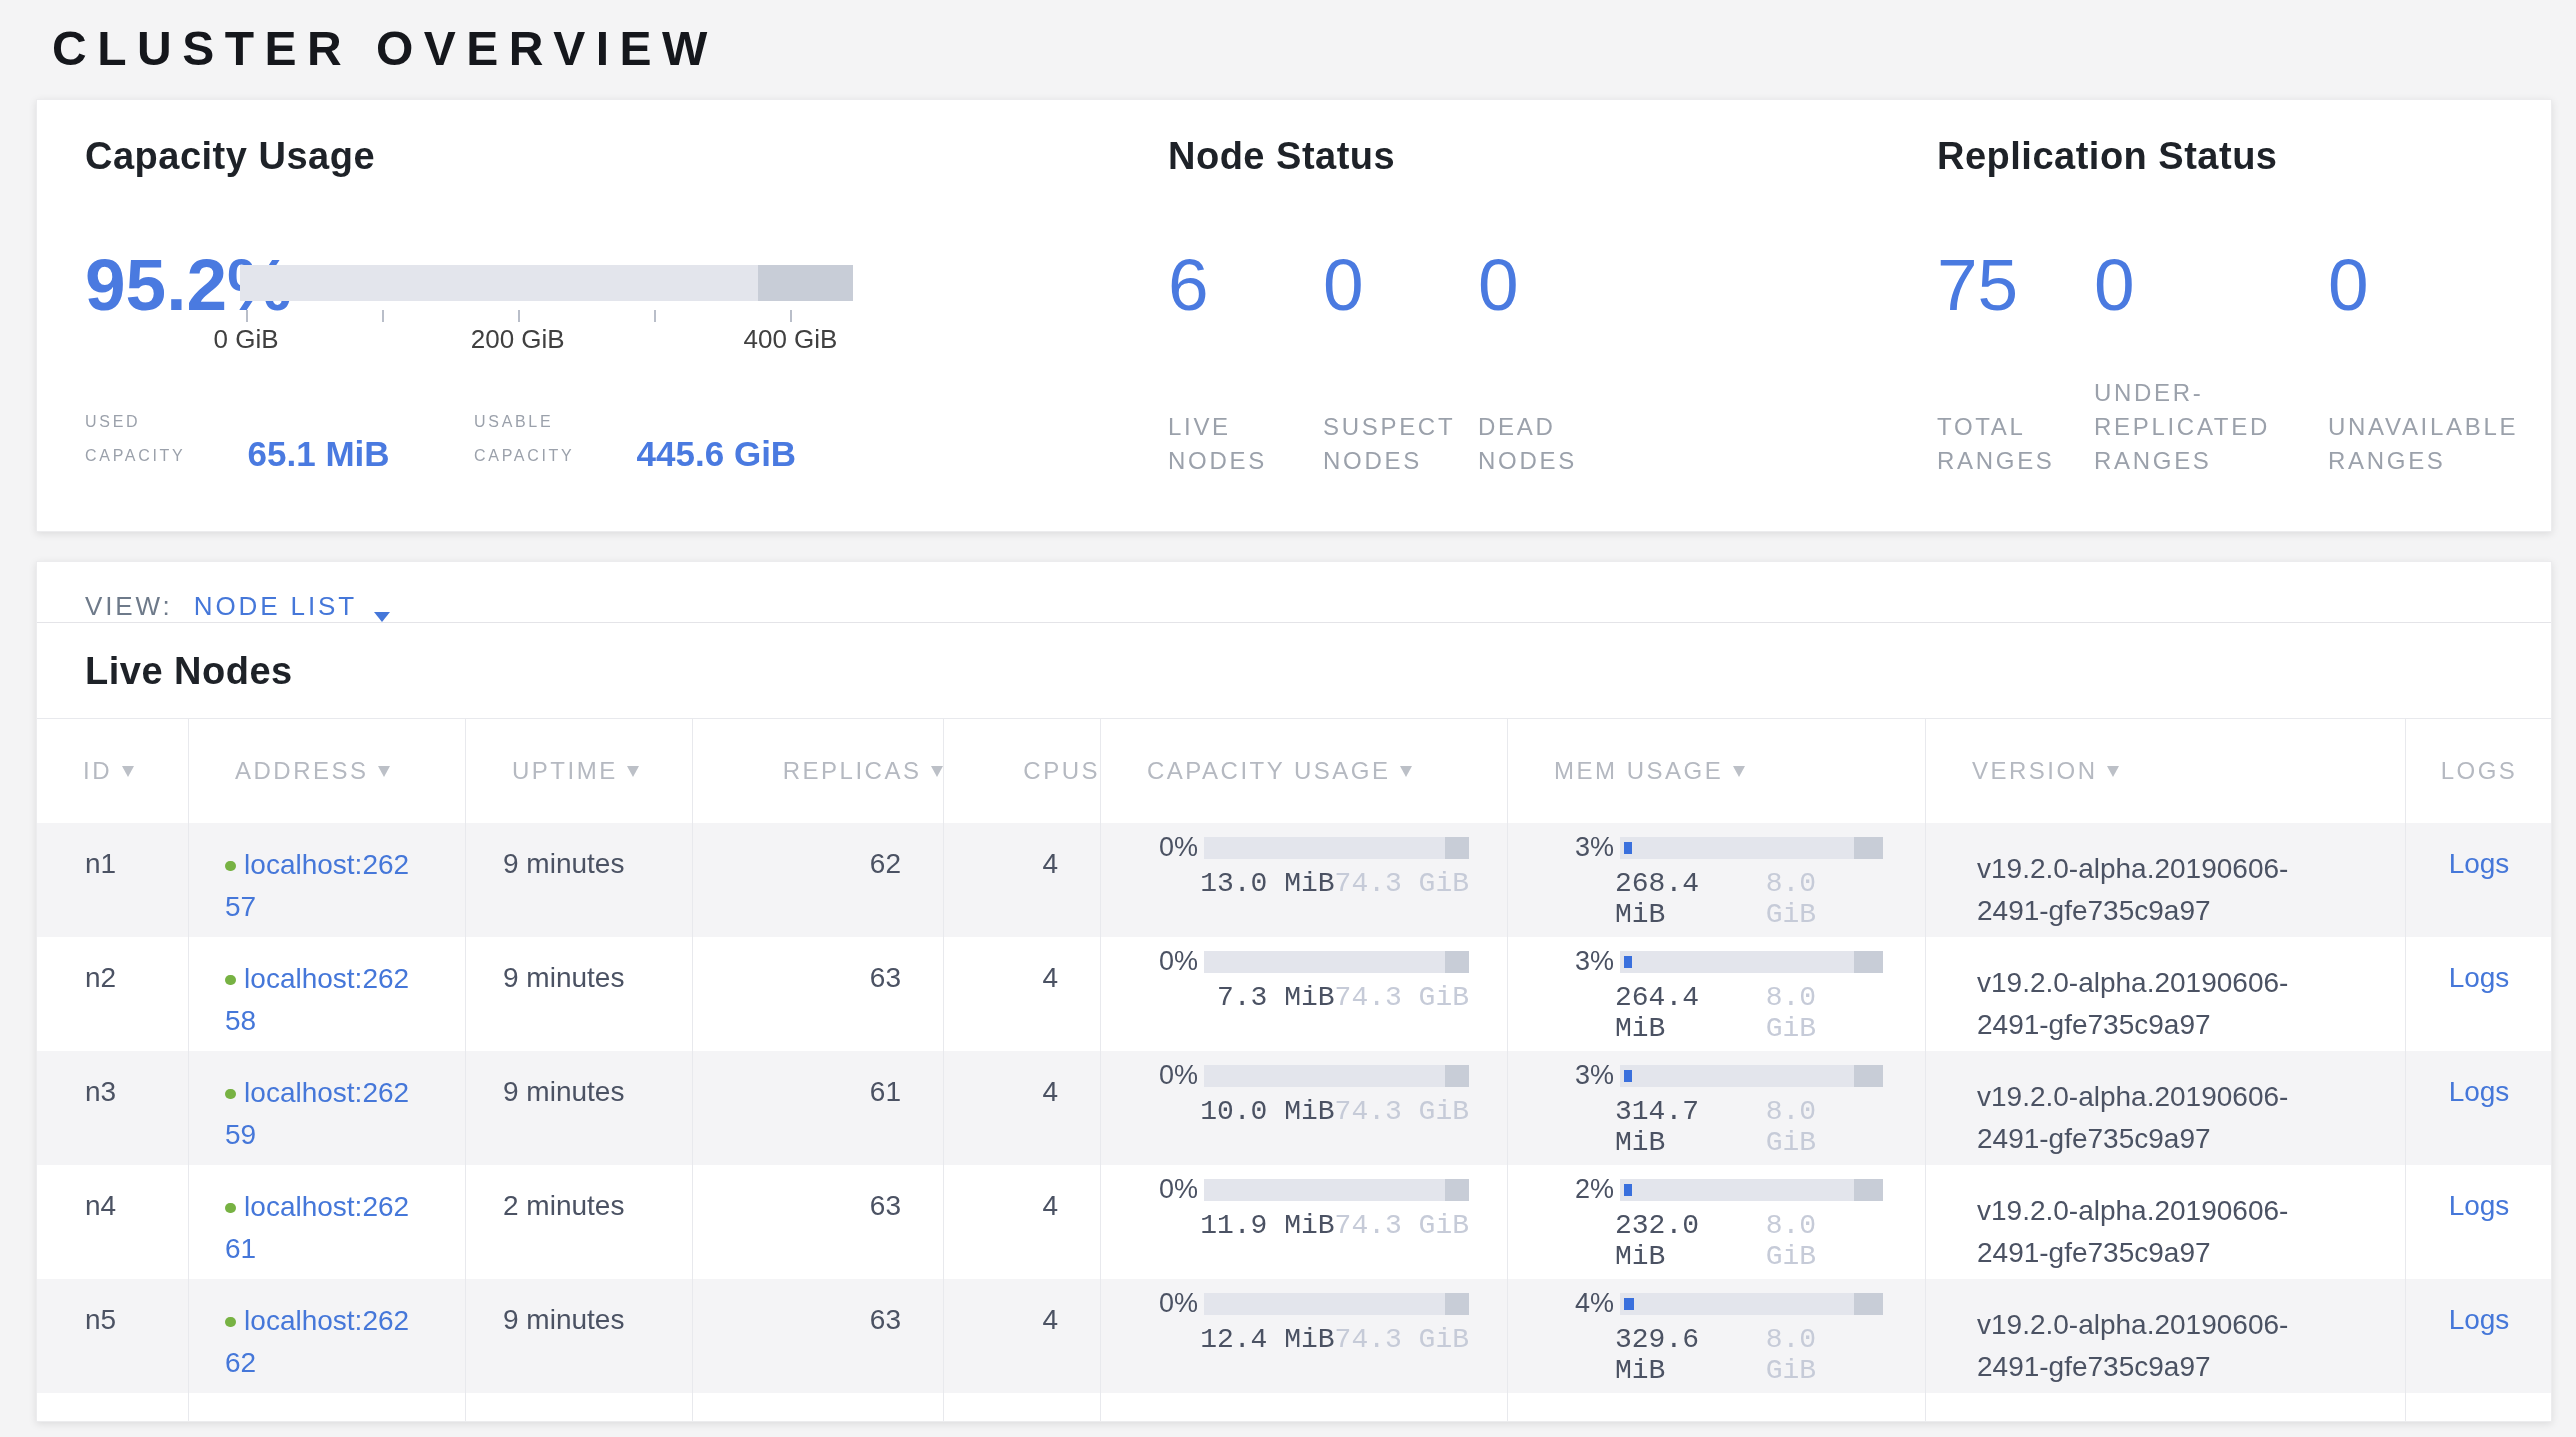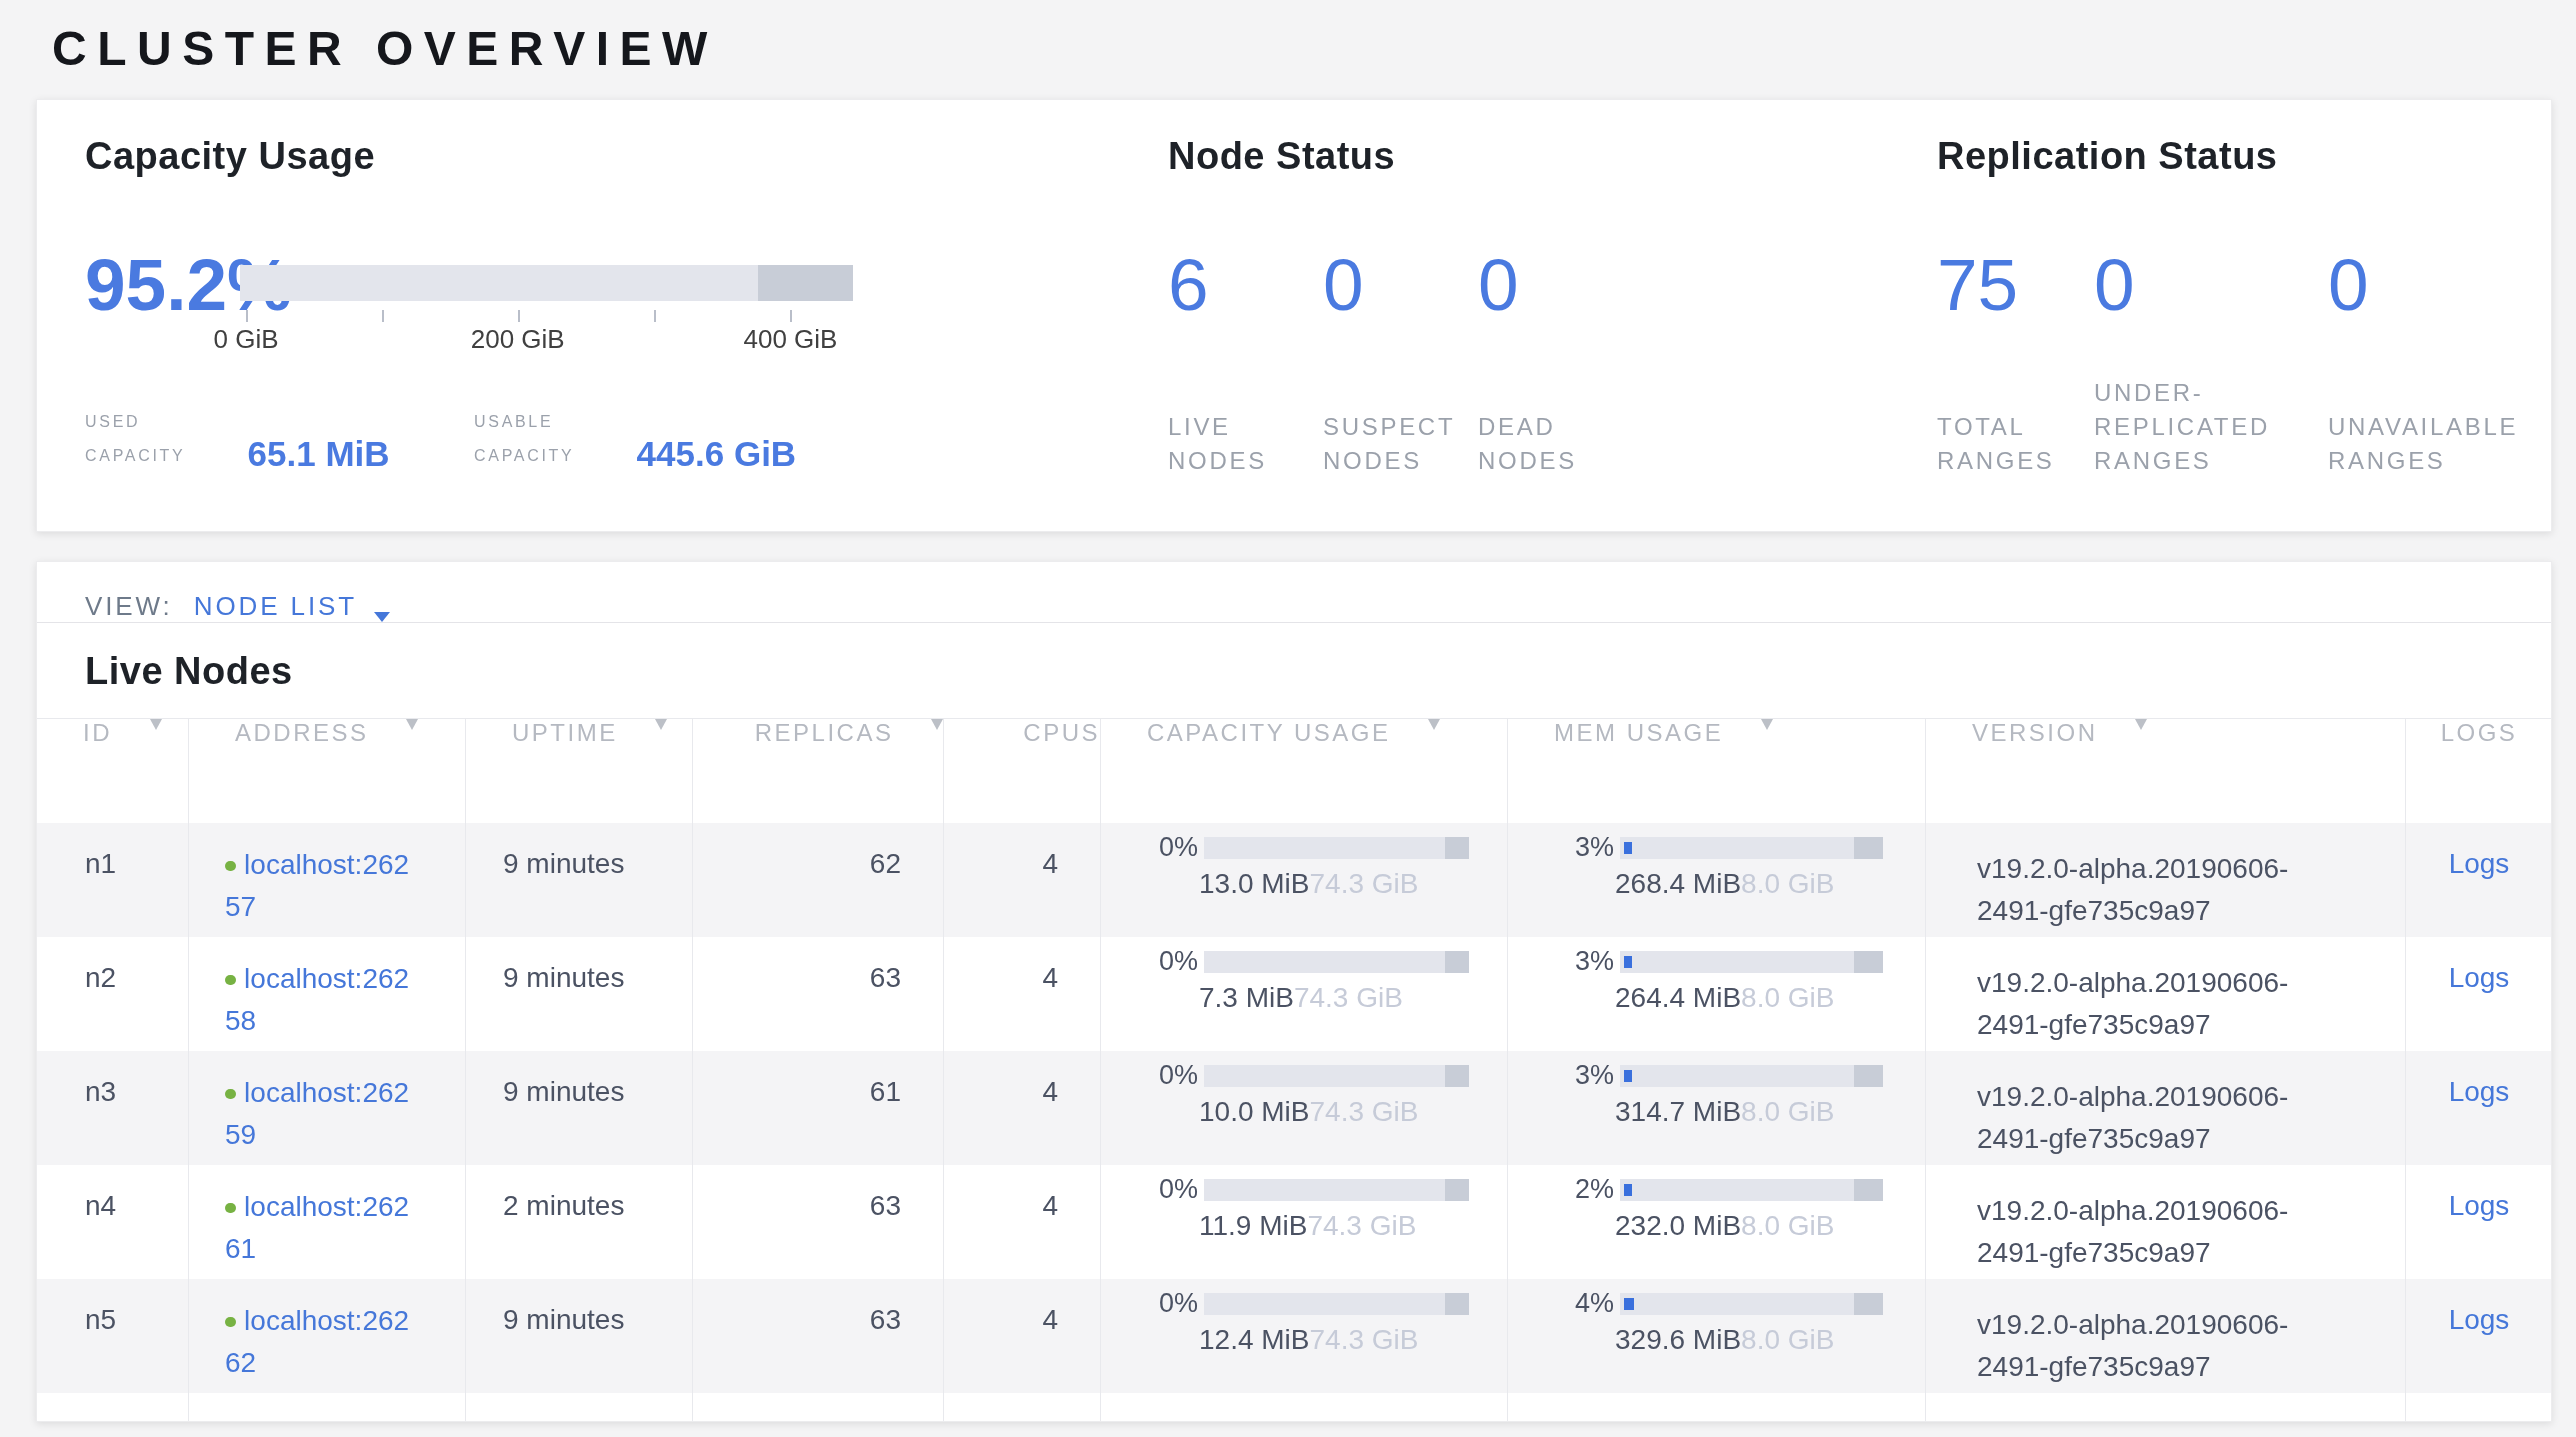--- a/index.html
+++ b/index.html
@@ -69,22 +69,22 @@
 
   .table-title-wrap{height:95px;}
   .table-title{font-size:38px;font-weight:700;color:var(--text-dark);padding:27px 0 0 48px;letter-spacing:0.5px;}
 
   
   .grid{display:grid;grid-template-columns:152px 277px 227px 251px 157px 407px 418px 480px 146px;}
   .grid > *{border-right:1.9px solid var(--divider);}
   .grid > *:last-child{border-right:none;}
 
   .thead{height:105px;border-top:1.9px solid var(--divider);}
-  .th{display:flex;font-size:24px;letter-spacing:2.5px;color:var(--head-gray);
-     padding-left:46px;white-space:nowrap;gap:28px;}
+  .th{display:flex;align-items:center;font-size:24px;letter-spacing:2.5px;color:var(--head-gray);
+     padding-left:46px;white-space:nowrap;}
   .th.a-r{justify-content:flex-end;padding-left:0;}
   .th.a-c{justify-content:center;padding-left:0;}
   .sort-arrow{width:0;height:0;border-left:6.7px solid transparent;border-right:6.7px solid transparent;
     border-top:11.5px solid #bcc0c7;display:inline-block;margin-left:9.6px;}
 
   .trow{height:114px;}
   .trow:nth-child(odd){background:var(--zebra);}
   .cell{font-size:28px;color:var(--text-slate);}
   .c-id{padding:25px 0 0 48px;}
   .c-addr{padding:21px 0 0 36px;}
@@ -99,21 +99,21 @@
   .c-usage{padding-top:13.4px;}
   .c-cap{padding-left:58px;padding-right:38px;}
   .c-mem{padding-left:67px;padding-right:42px;}
   .u-top{display:flex;align-items:center;height:23px;}
   .u-pct{font-size:27px;color:var(--text-slate);margin-right:5.8px;white-space:nowrap;}
   .u-bar{position:relative;flex:1;height:22px;background:var(--bar-light);}
   .u-fill{position:absolute;left:3.8px;top:4.8px;height:12.5px;background:var(--bar-fill);}
   .u-dark{position:absolute;right:0;top:0;height:100%;background:var(--bar-dark);}
   .c-cap .u-dark{width:9%;}
   .c-mem .u-dark{width:11%;}
-  .u-vals{display:flex;justify-content:flex-start;margin-top:8.6px;}
+  .u-vals{display:flex;justify-content:flex-end;margin-top:8.6px;font-family:Liberation Mono, monospace;}
   .u-used{margin-left:40px;}
   .u-total{color:#c6cbd8;}
 
   .trow.partial{height:29px;background:#fff;}
 </style>
 </head>
 <body>
 
 <div class="page">
 

